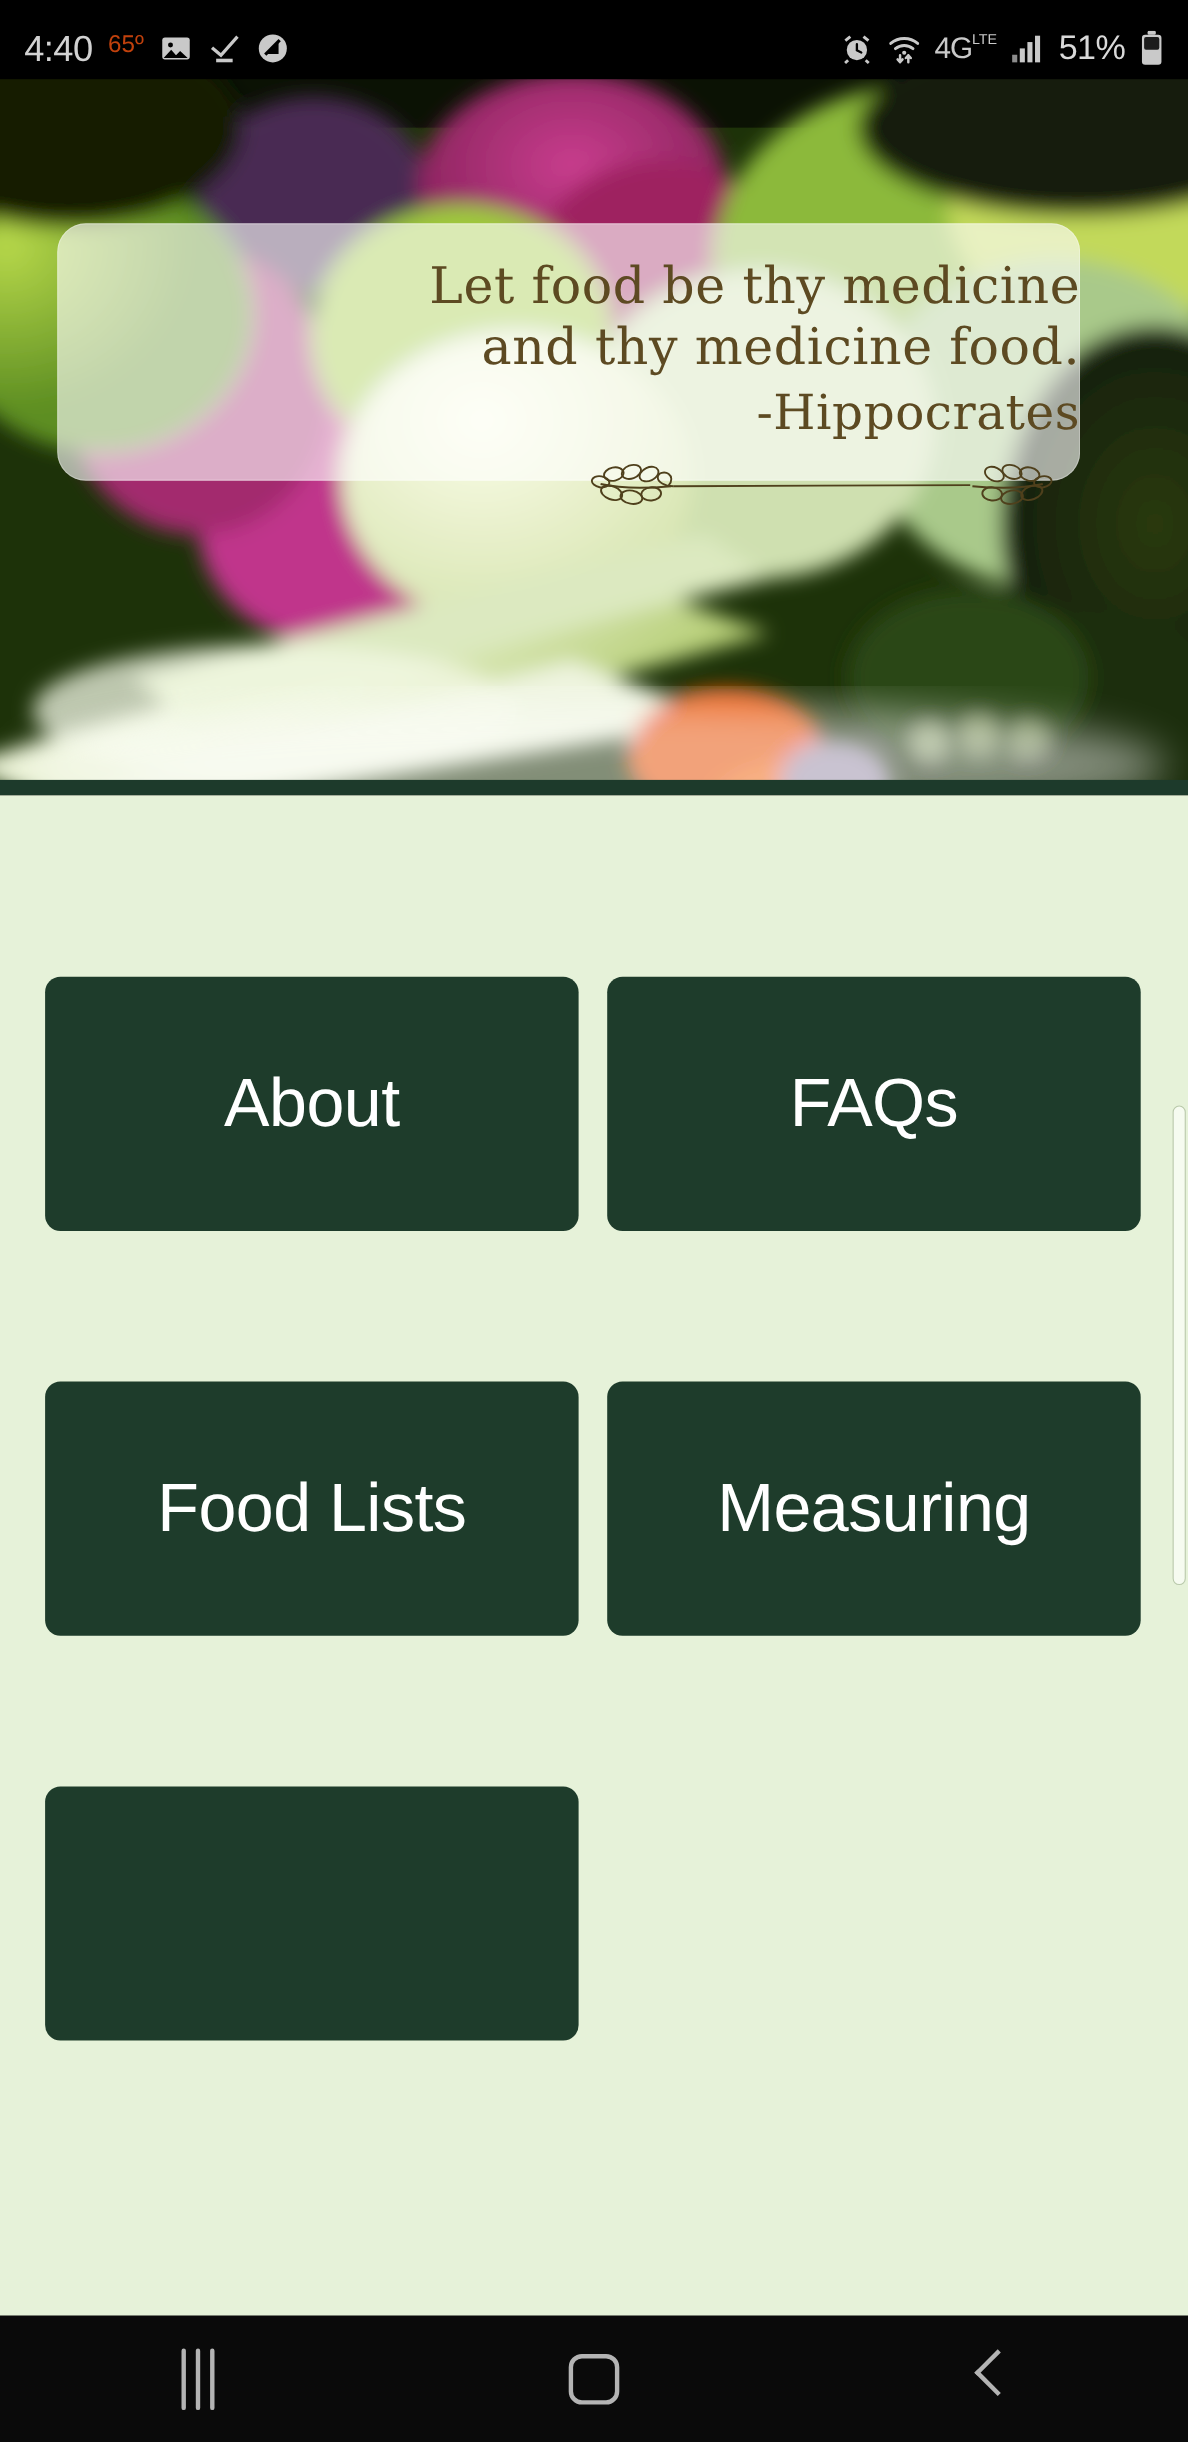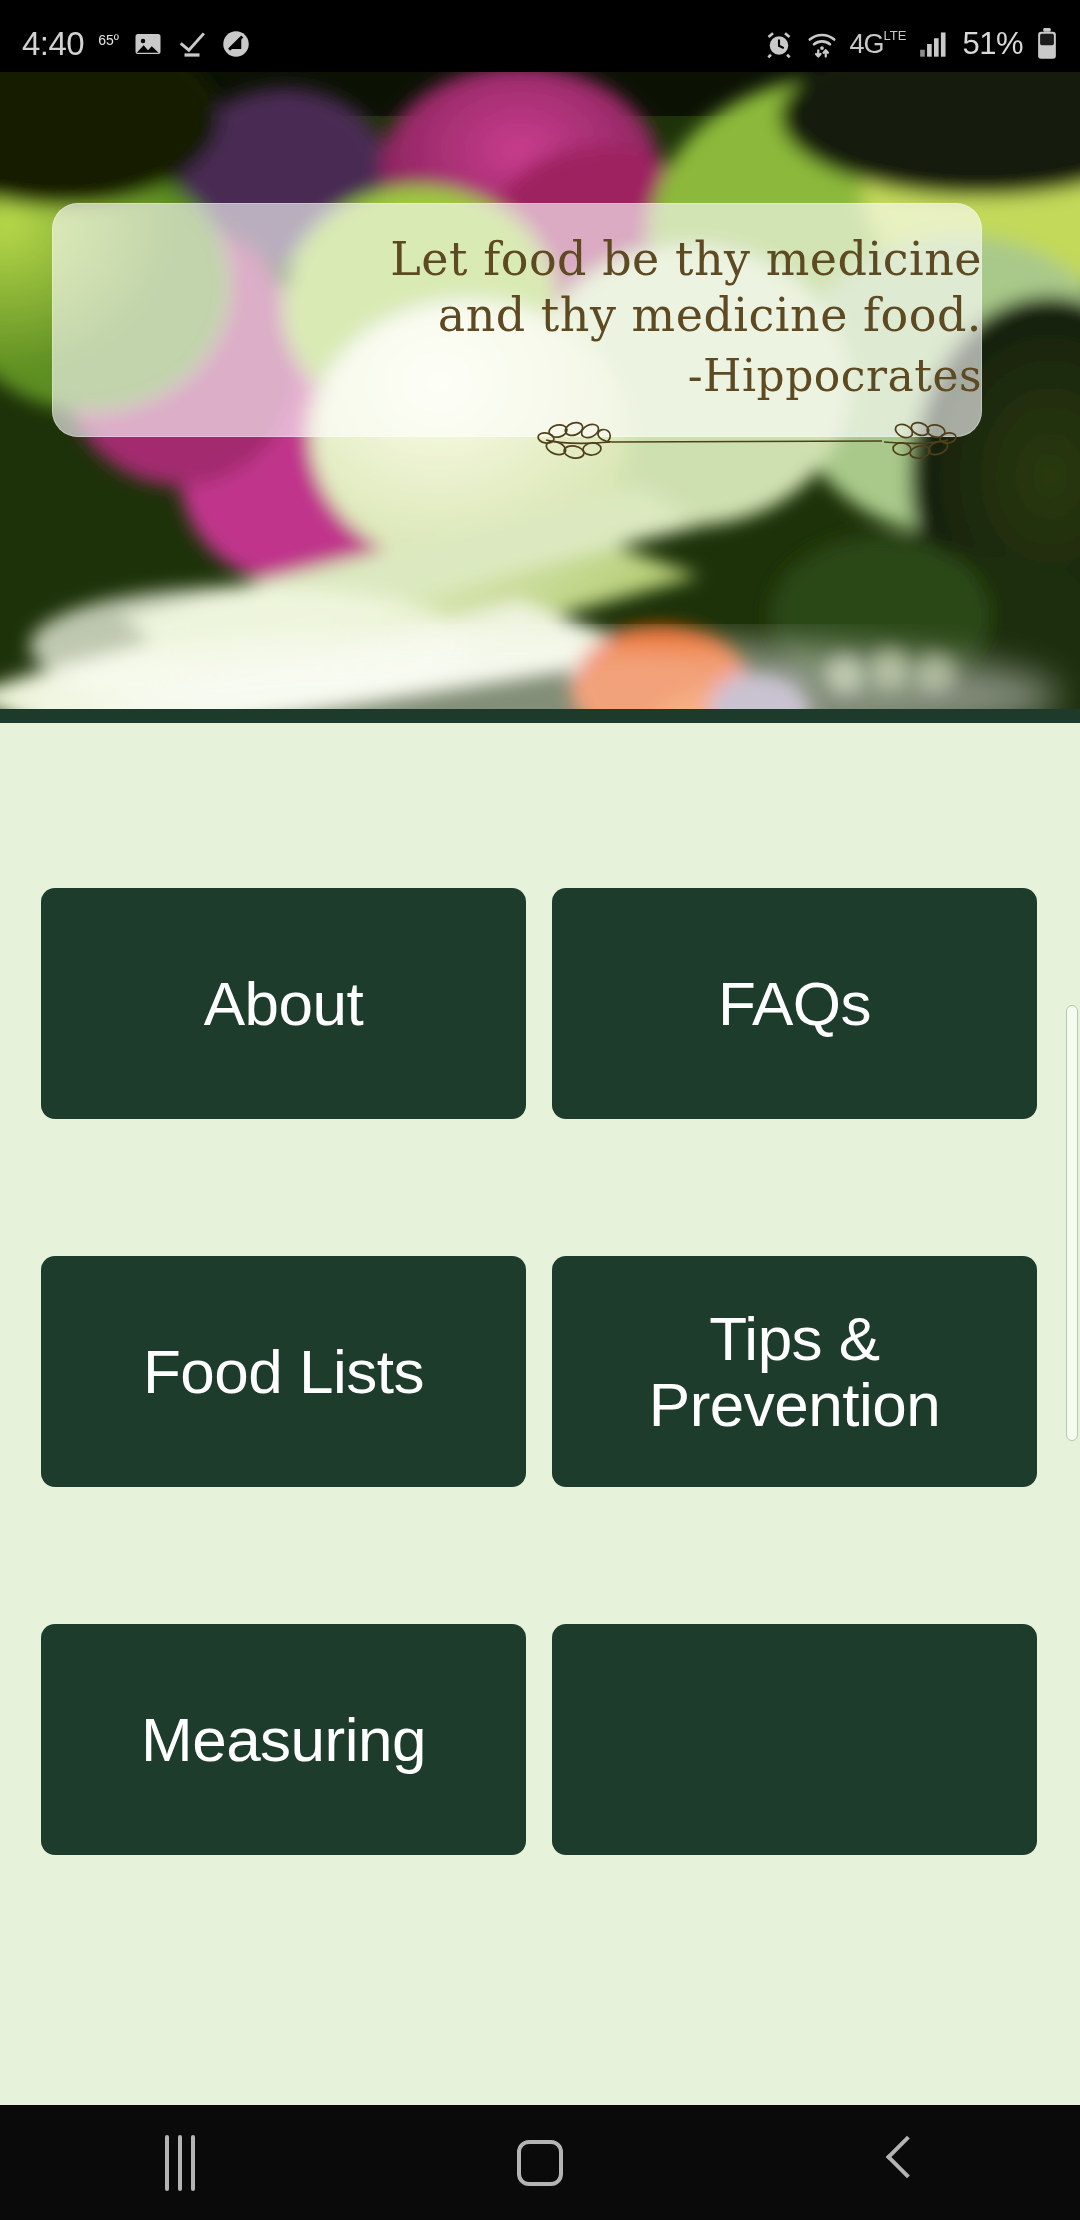--- a/index.html
+++ b/index.html
@@ -13,21 +13,21 @@
 
   
   .status-bar{
     position:absolute; top:16px; left:0; width:1080px; height:56px;
     background:#000; display:flex; align-items:center;
     padding:0 22px; z-index:40;
   }
   .sb-left{ display:flex; align-items:center; gap:14px; }
   .sb-right{ display:flex; align-items:center; gap:13px; margin-left:auto; }
   .sb-clock{ color:#d2d2d2; font-size:33px; letter-spacing:-0.5px; font-weight:400; }
-  .sb-temp{ color:#e5e5e5; font-size:14px; font-weight:400; position:relative; top:-4px;}
+  .sb-temp{ color:#c2410c; font-size:22px; font-weight:400; position:relative; top:-4px;}
   .sb-batt-text{ color:#d9d9d9; font-size:31px; letter-spacing:-0.5px;}
   .sb-ico{ display:inline-flex; align-items:center; justify-content:center; }
 
   
   .hero{
     position:absolute; top:56px; left:0; width:1080px; height:667px;
     overflow:hidden; z-index:1;
   }
   .hero-photo{ position:absolute; inset:0; }
   .hero-strip{
@@ -296,21 +296,20 @@
     </div>
 
     <div class="hero-strip"></div>
   </div>
 
   <div class="content">
     <div class="grid">
       <div class="tile">About</div>
       <div class="tile">FAQs</div>
       <div class="tile">Food Lists</div>
-      <div class="tile two-line">Tips &amp; Prevention</div>
       <div class="tile">Measuring</div>
       <div class="tile"></div>
     </div>
 
     <div class="scroll-track">
       <div class="scroll-thumb"></div>
     </div>
   </div>
 
   <div class="nav-bar">

